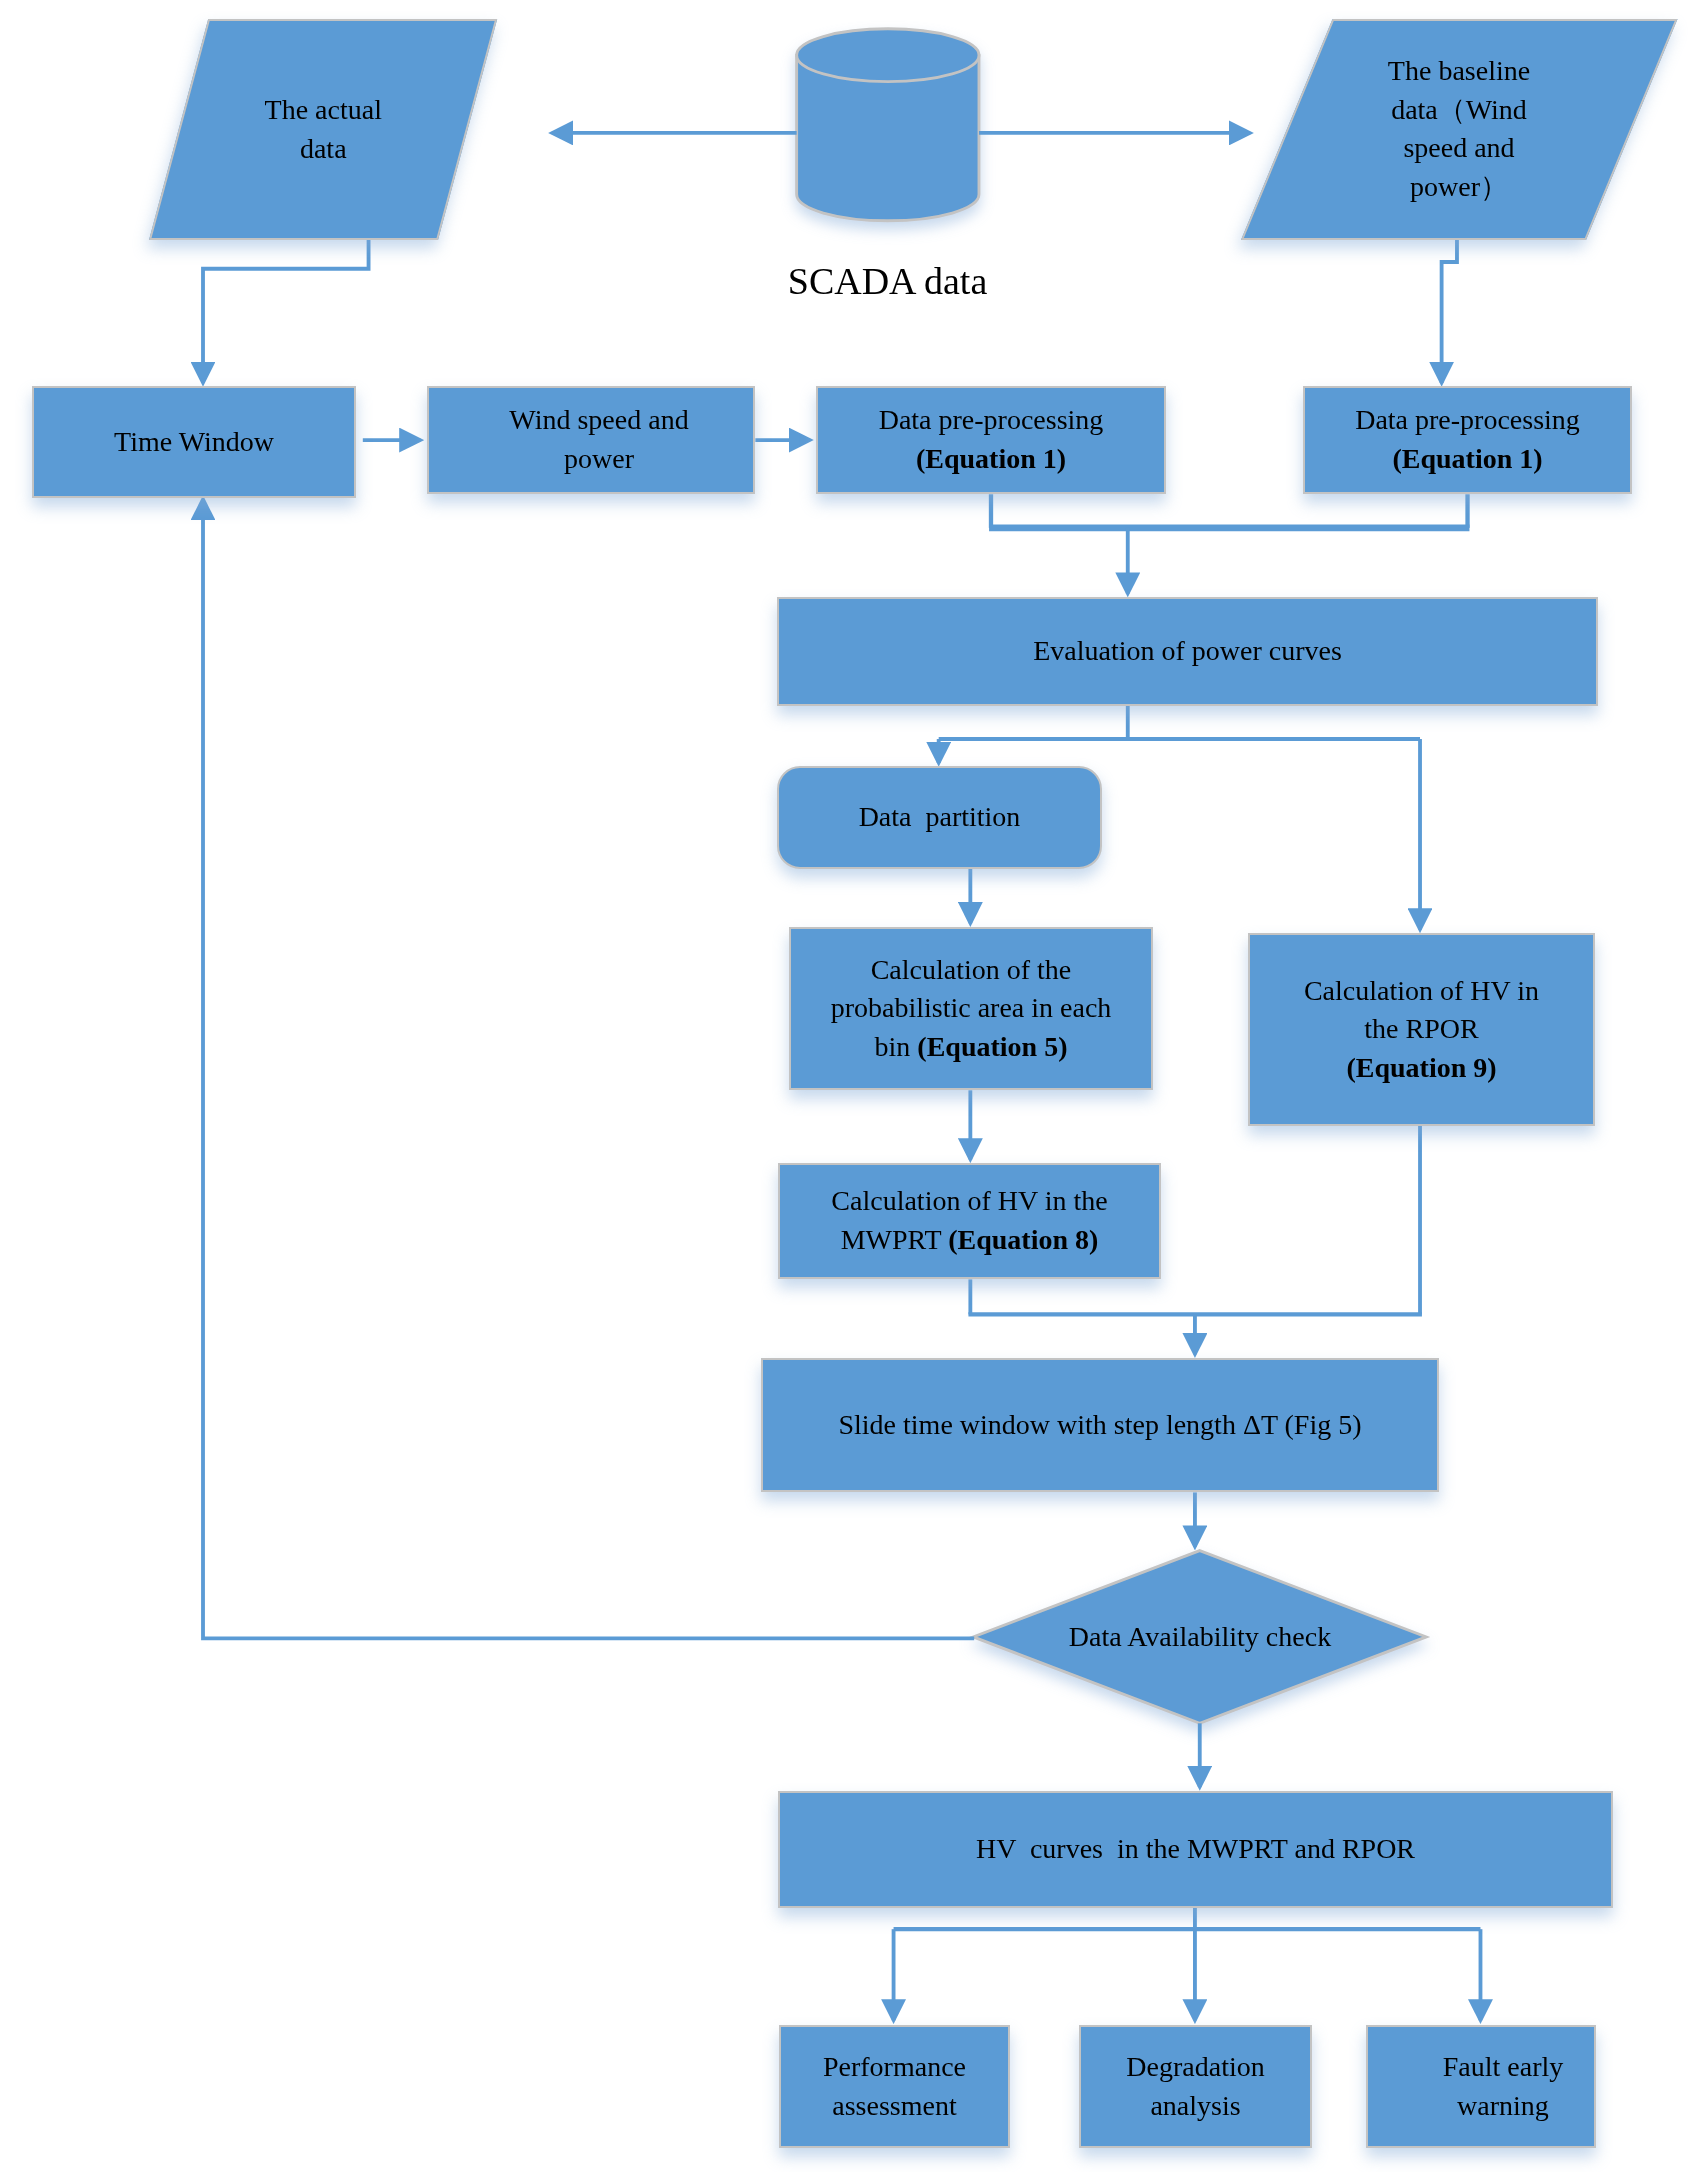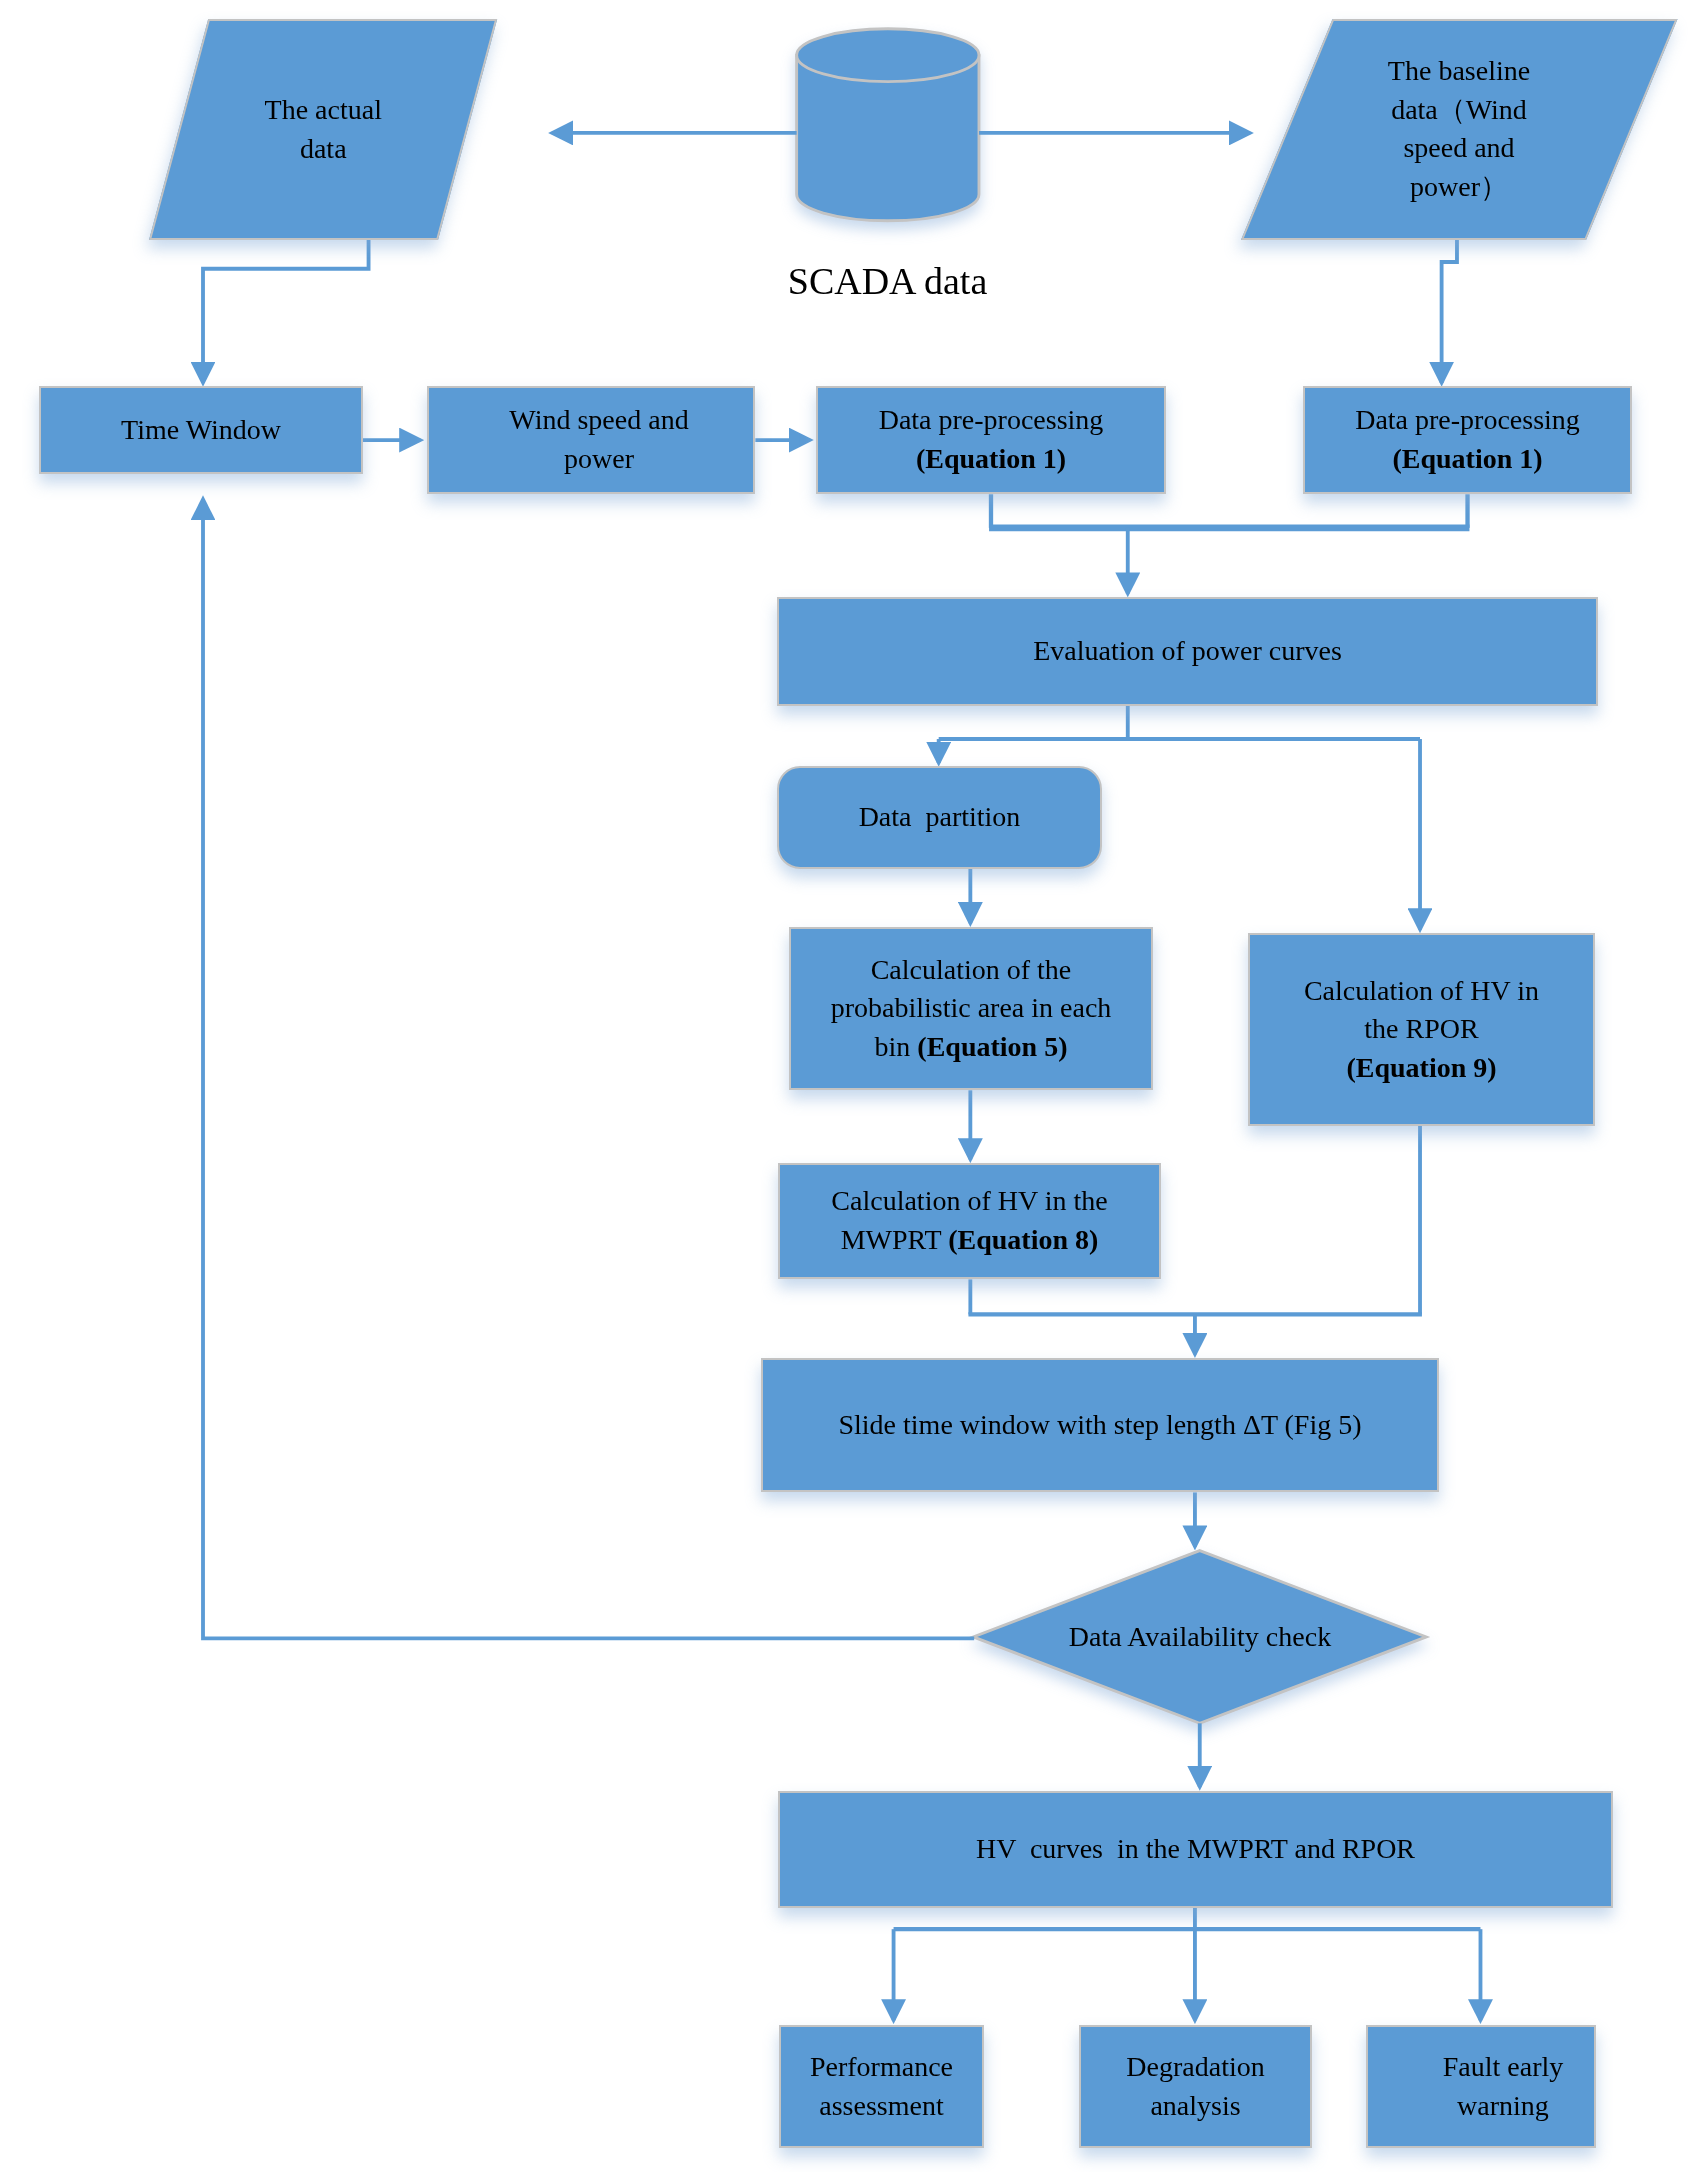--- a/index.html
+++ b/index.html
@@ -81,21 +81,21 @@
 
   <div class="box skew22" style="left:1241px;top:19px;width:345px;height:221px;">
     <div class="txt unskew22">The baseline
 data（Wind
 speed and
 power）</div>
   </div>
 
   <div class="scada-label">SCADA data</div>
 
-  <div class="box" style="left:39px;top:386px;width:324px;height:88px;">
+  <div class="box" style="left:32px;top:386px;width:324px;height:112px;">
     <div class="txt">Time Window</div>
   </div>
 
   <div class="box" style="left:427px;top:386px;width:328px;height:108px;padding-left:16px;">
     <div class="txt">Wind speed and
 power</div>
   </div>
 
   <div class="box" style="left:816px;top:386px;width:350px;height:108px;">
     <div class="txt"><span>Data pre-processing
@@ -137,21 +137,21 @@
   </div>
 
   <div class="plain" style="left:1008px;top:1589px;width:384px;height:96px;">
     <div class="txt">Data Availability check</div>
   </div>
 
   <div class="box" style="left:778px;top:1791px;width:835px;height:117px;align-items:center;">
     <div class="txt">HV  curves  in the MWPRT and RPOR</div>
   </div>
 
-  <div class="box" style="left:779px;top:2025px;width:205px;height:123px;">
+  <div class="box" style="left:779px;top:2025px;width:231px;height:123px;">
     <div class="txt">Performance
 assessment</div>
   </div>
 
   <div class="box" style="left:1079px;top:2025px;width:233px;height:123px;">
     <div class="txt">Degradation
 analysis</div>
   </div>
 
   <div class="box" style="left:1366px;top:2025px;width:230px;height:123px;padding-left:44px;">

